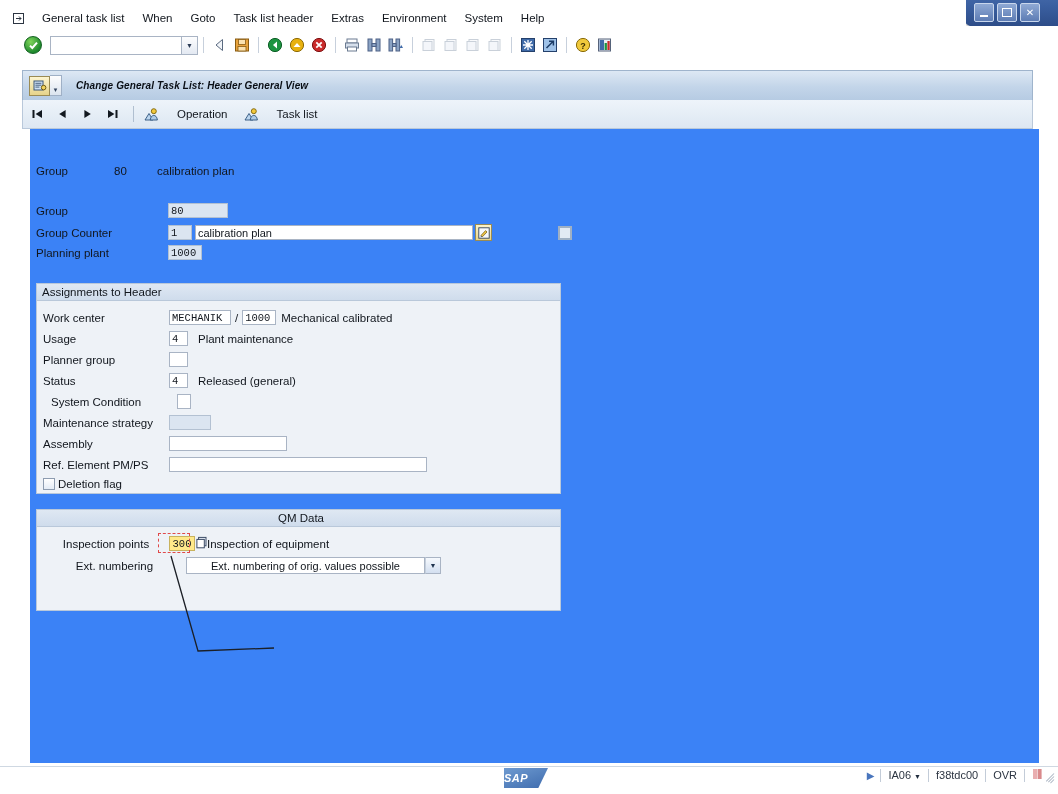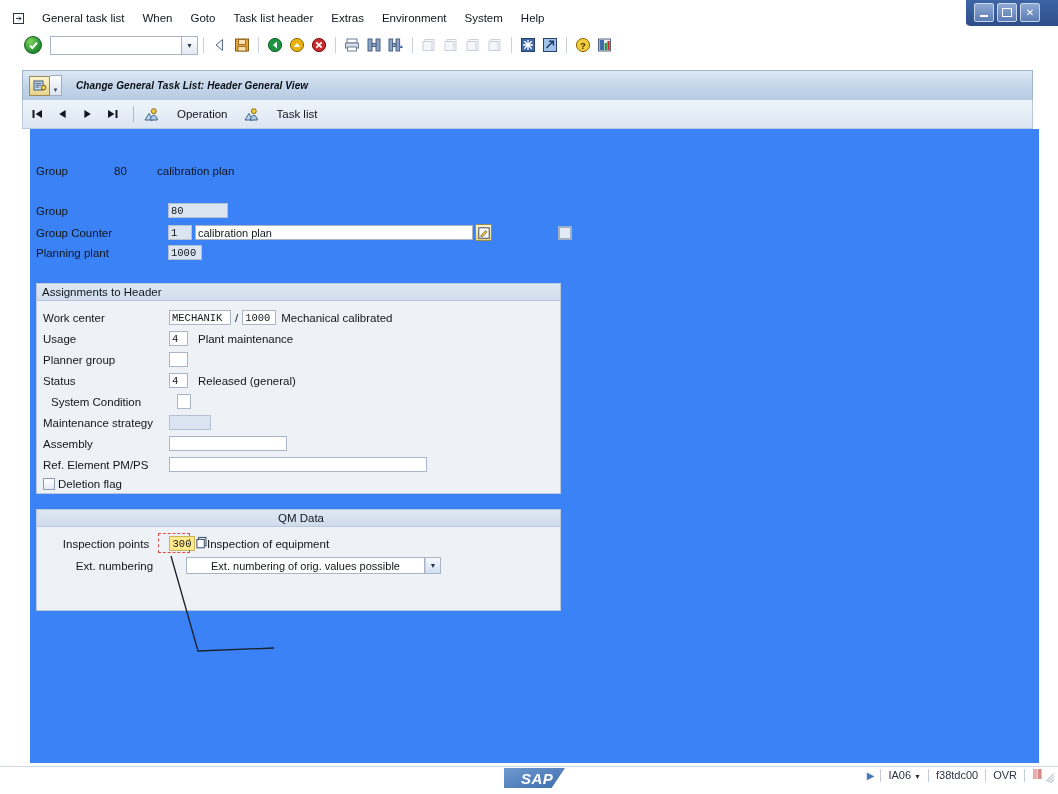--- a/index.html
+++ b/index.html
@@ -279,23 +279,23 @@
     width: 1058px; height: 24px;
     background: #ffffff;
     border-top: 1px solid #cfd8e2;
     display: flex; align-items: center;
   }
   .sap-logo {
     position: absolute; left: 504px; top: 768px;
     width: 44px; height: 20px;
     background: linear-gradient(160deg,#6e9ad0,#3f6cae);
     clip-path: polygon(0 0, 100% 0, 78% 100%, 0 100%);
-    color: #ffffff; font-weight: bold; font-size: 15px;
+    color: #ffffff; font-weight: bold; font-size: 11px;
     display:flex; align-items:center; justify-content:flex-start;
-    padding-left: 17px;
+    padding-left: 0;
     letter-spacing: .5px;
     font-style: italic;
   }
   .sb-right {
     position: absolute; right: 8px; top: 768px;
     display: flex; align-items: center; gap: 0;
     font-size: 11px; color: #2c3542;
   }
   .sb-cell { padding: 0 7px; white-space: nowrap; }
   .sb-div { width: 1px; height: 13px; background: #c3ccd8; }

